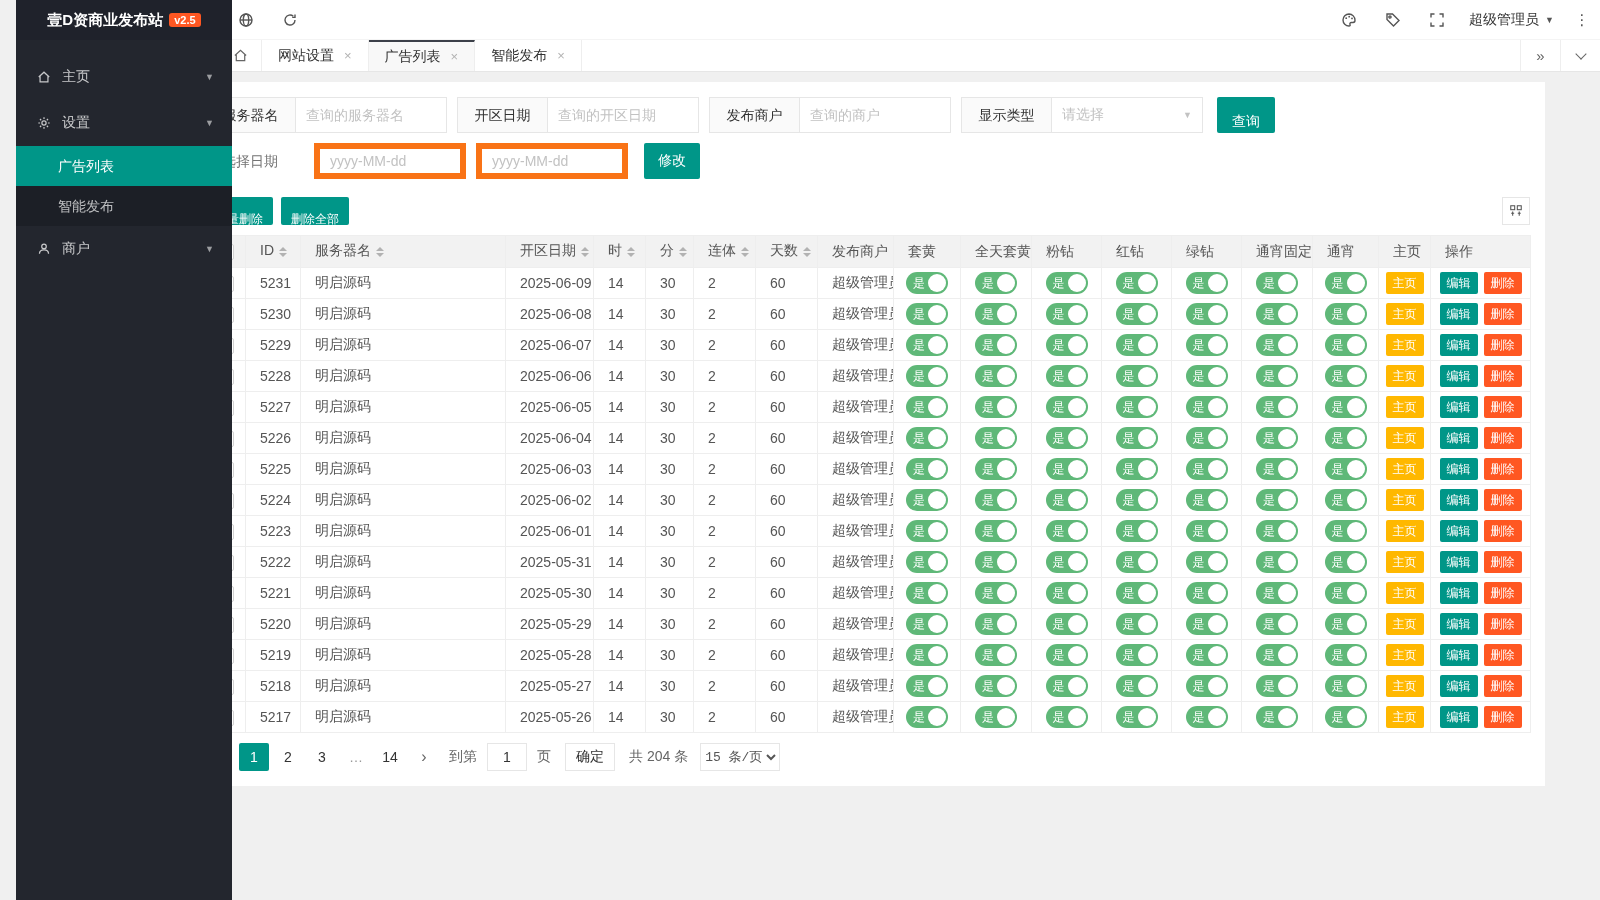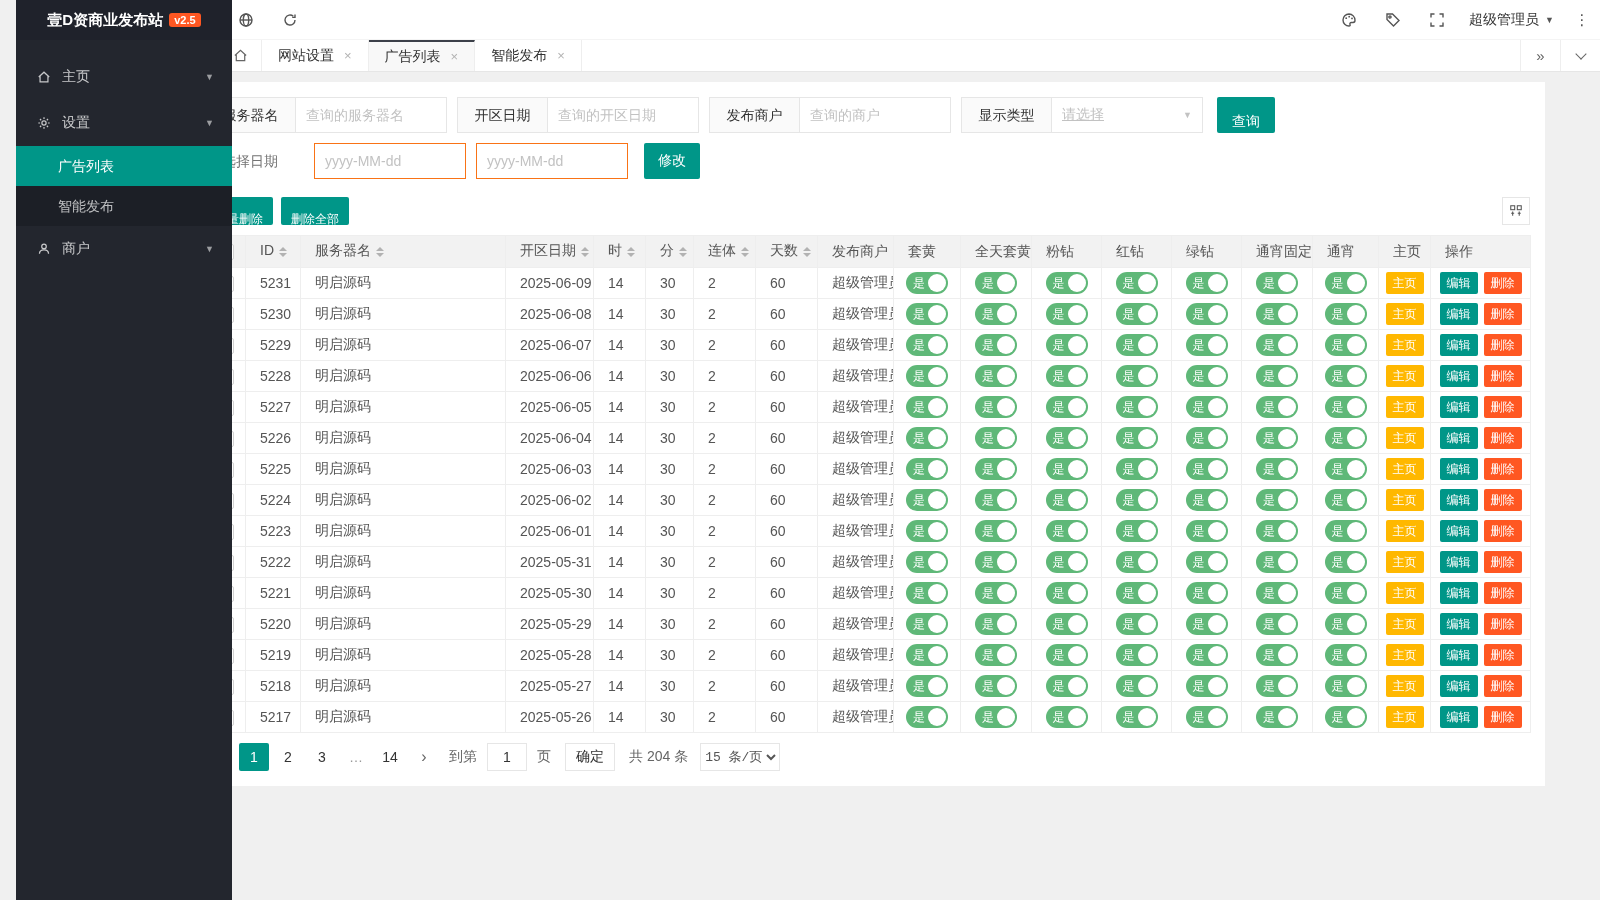--- a/index.html
+++ b/index.html
@@ -47,26 +47,26 @@
   .content { flex:1; background:#f0f0f0; padding:10px 0 0 10px; overflow:hidden; }
   .card { width:1355px; min-height:695px; background:#fff; padding:15px; }
 
   
   .filter-row { display:flex; align-items:center; margin-bottom:10px; }
   .filter-group { display:flex; height:36px; border:1px solid #e6e6e6; margin-right:10px; }
   .filter-label { width:90px; background:#fafafa; border-right:1px solid #e6e6e6; text-align:center; line-height:34px; color:#333; }
   .filter-group input { border:none; outline:none; width:150px; padding:0 10px; font-size:14px; color:#333; font-family:inherit; }
   .filter-group input::placeholder { color:#c2c2c2; }
   .filter-select { width:150px; display:flex; align-items:center; justify-content:space-between; padding:0 10px; cursor:pointer; }
-  .filter-select .ph { color:#c2c2c2;text-decoration:underline; }
+  .filter-select .ph { color:#c2c2c2; }
   .sel-caret { font-size:9px; color:#c2c2c2; }
   .btn { border:none; background:#009688; color:#fff; font-size:14px; border-radius:2px; cursor:pointer; font-family:inherit; }
   .btn.search { height:36px; padding:16px 15px; margin-left:4px; }
   .plain-label { width:90px; text-align:center; line-height:36px; color:#737373; margin-right:19px; }
-  .date-input { height:36px; border:1px solid #f97316; width:152px; padding:0 10px; margin-right:10px; font-size:14px; color:#333; outline:none; font-family:inherit; }
+  .date-input { height:36px; border:6px solid #f97316; width:152px; padding:0 10px; margin-right:10px; font-size:14px; color:#333; outline:none; font-family:inherit; }
   .date-input::placeholder { color:#c2c2c2; }
   .btn.modify { height:36px; padding:0 14px; margin-left:6px; }
 
   
   .toolbar { margin-top:18px; display:flex; align-items:center; }
   .btn.sm { height:28px; line-height:28px; padding:8px 10px; font-size:12px; margin-right:8px; }
   .tool-right { margin-left:auto; width:28px; height:28px; border:1px solid #e6e6e6; background:#fff; display:flex; align-items:center; justify-content:center; cursor:pointer; }
   .tool-right svg { width:14px; height:14px; stroke:#555; fill:none; stroke-width:1.2; }
 
   

